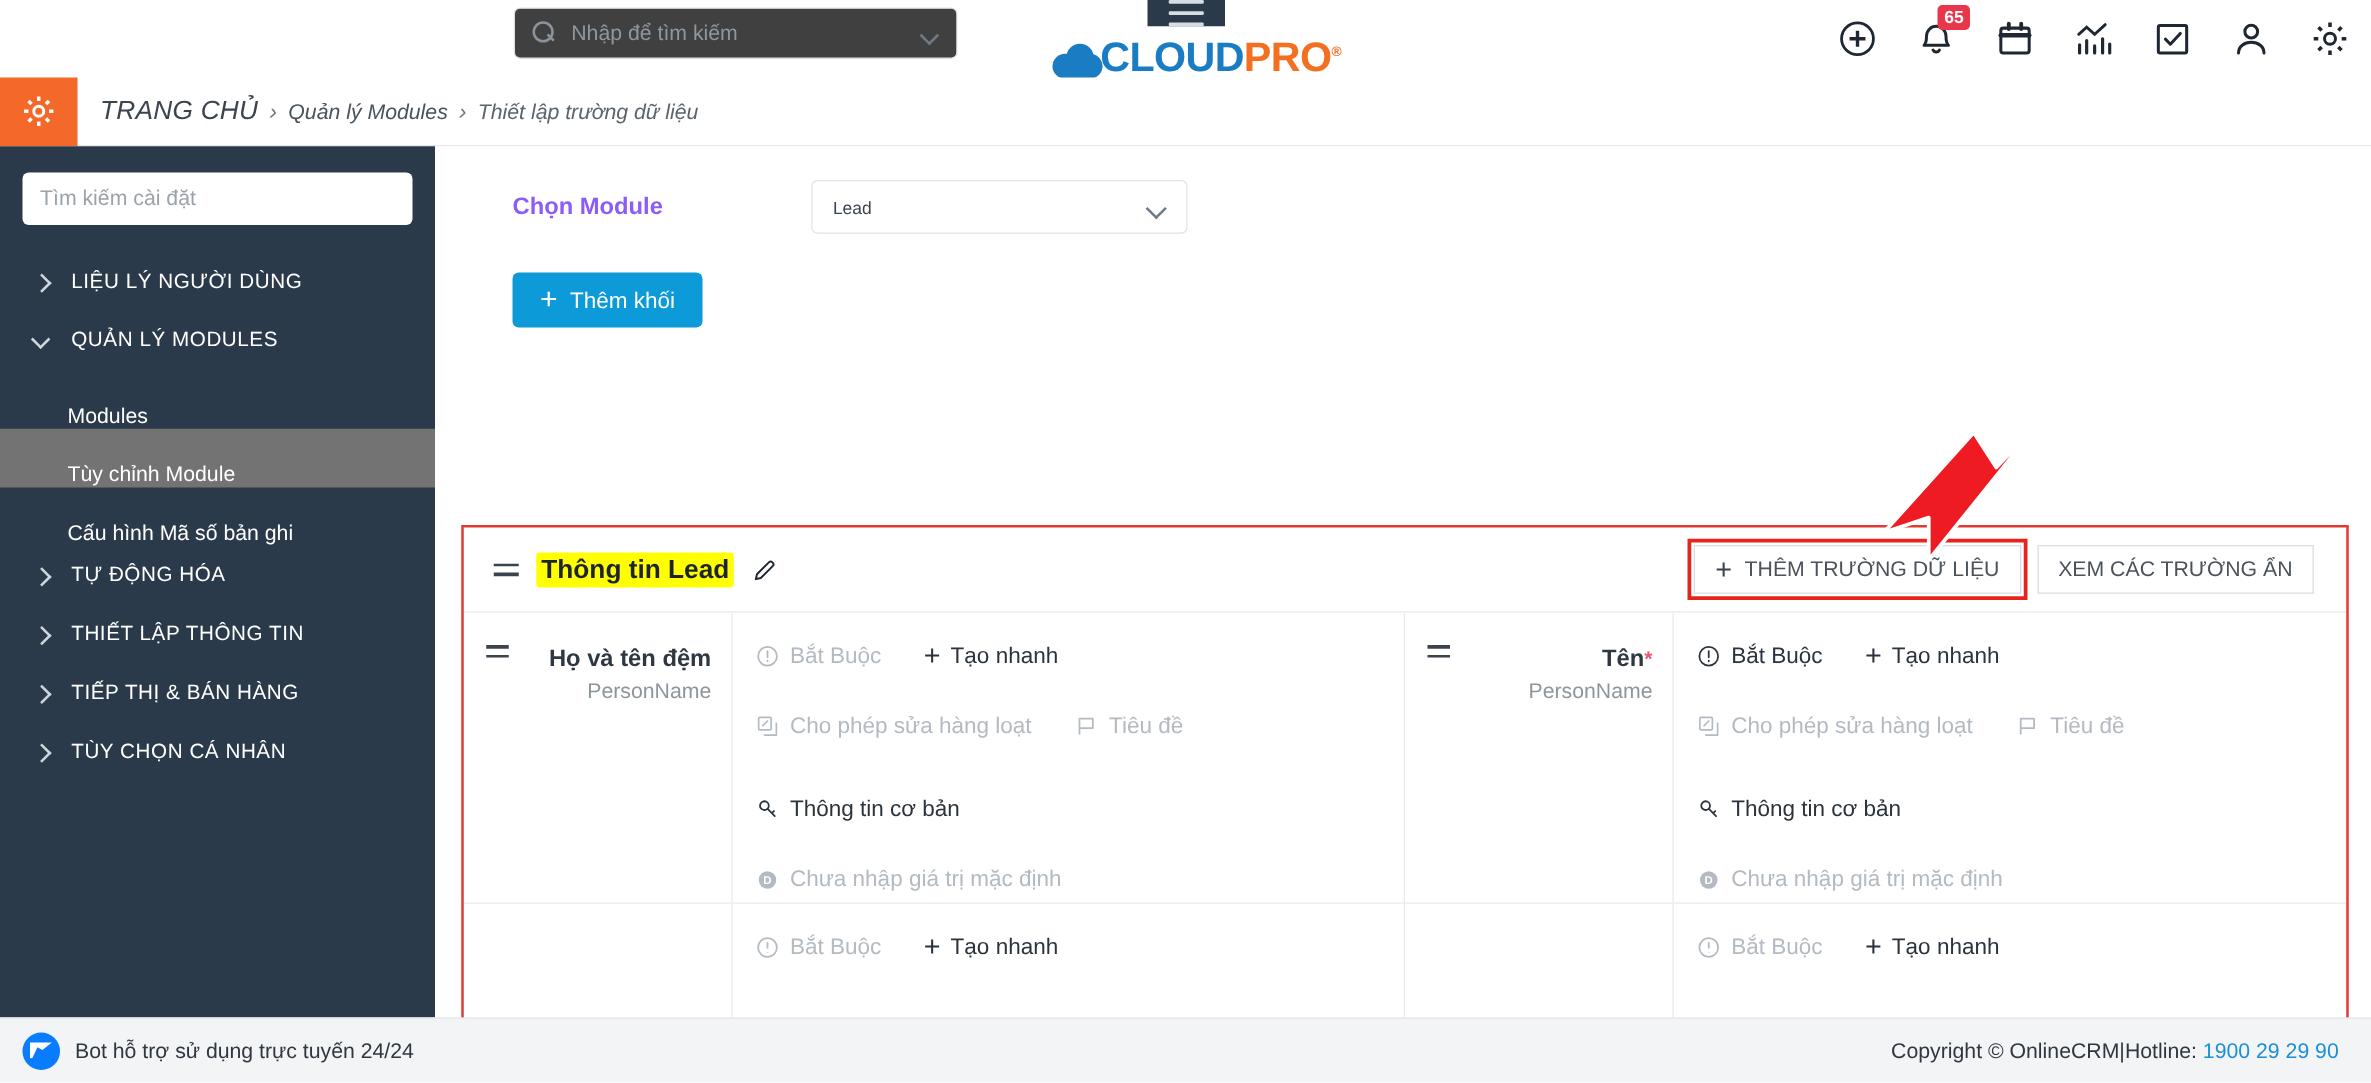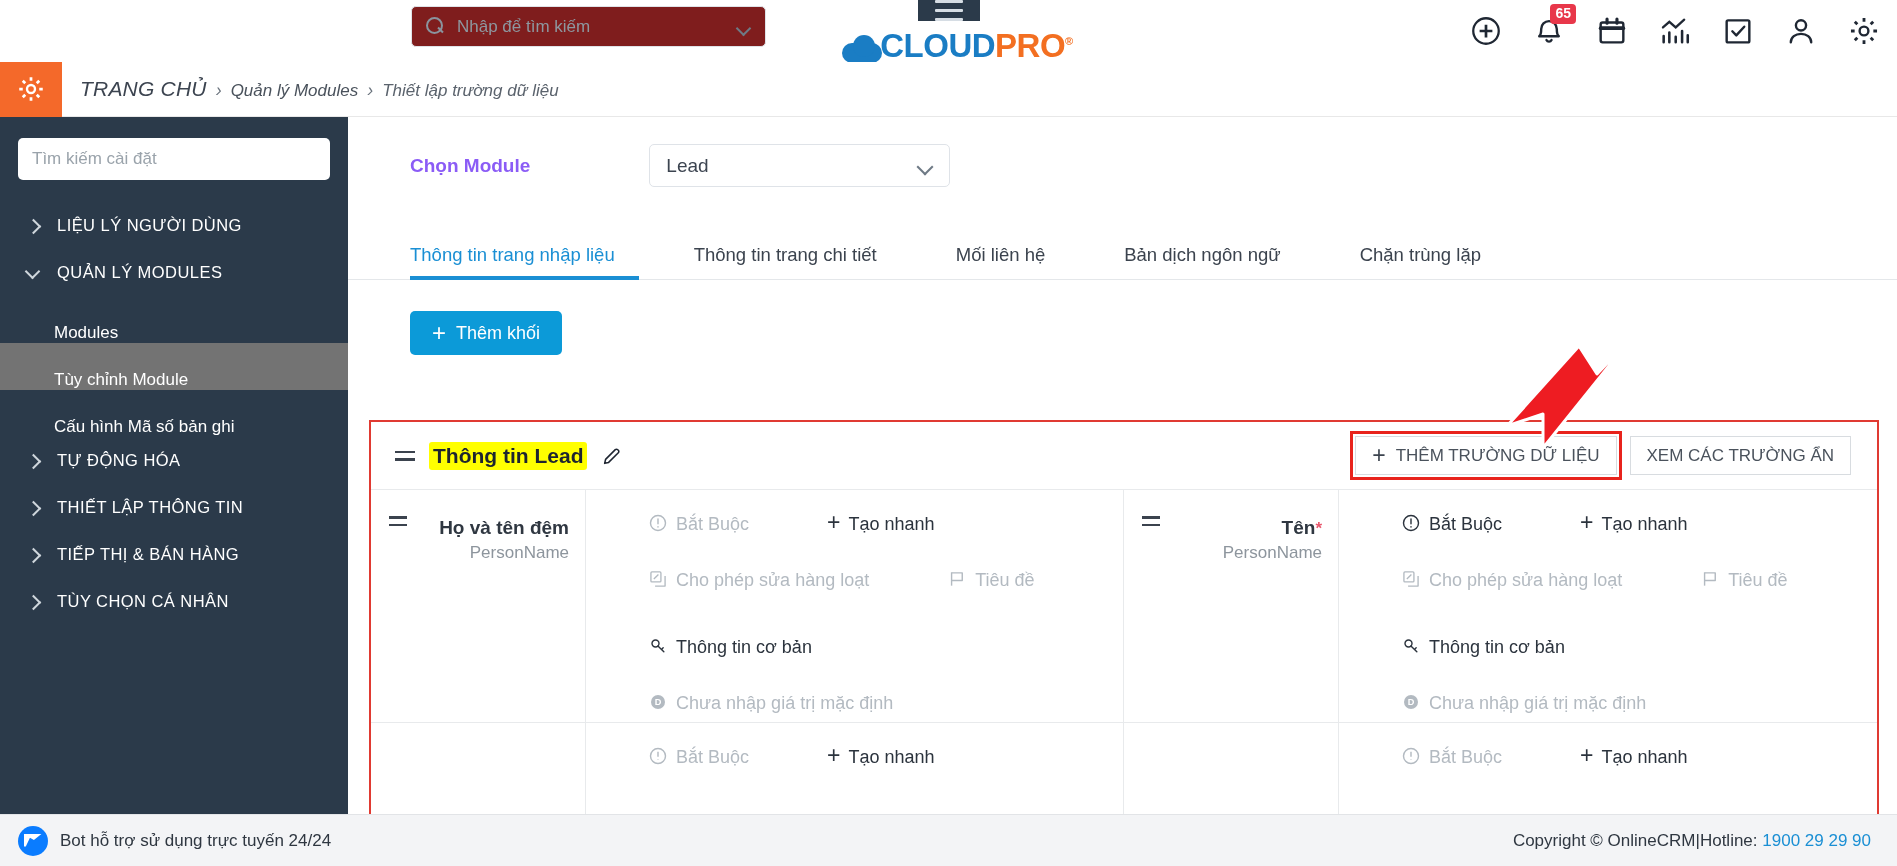--- a/index.html
+++ b/index.html
@@ -35,21 +35,21 @@
   }
   .logo-text { position: relative; line-height: 1; }
   .logo-main { font-size: 33px; font-weight: bold; letter-spacing: -0.5px; }
   .logo-main .c1 { color: #1a7dc4; }
   .logo-main .c2 { color: #f36f21; }
   .logo-main .reg { font-size: 11px; vertical-align: super; color: #f36f21; }
   .logo-sub { font-size: 8.5px; color: #b9c2c9; letter-spacing: 3.4px; margin-top: 2px; padding-left: 2px; }
 
   .searchbox {
     position: absolute; left: 411px; top: 6px; width: 355px; height: 41px;
-    border: 1px solid #dfe3e8; border-radius: 5px; background: #7f1d1d;
+    border: 1px solid #dfe3e8; border-radius: 5px; background: #404040;
     display: flex; align-items: center; padding: 0 14px; cursor: text;
   }
   .search-ico { width: 19px; height: 19px; position: relative; flex: 0 0 auto; margin-right: 12px; }
   .search-ico::before {
     content: ""; position: absolute; left: 0; top: 0; width: 13px; height: 13px;
     border: 2px solid #8a949e; border-radius: 50%;
   }
   .search-ico::after {
     content: ""; position: absolute; left: 11px; top: 12px; width: 7px; height: 2px;
     background: #8a949e; transform: rotate(45deg);
@@ -119,21 +119,21 @@
     position: absolute; top: 117px; left: 348px; width: 1549px; height: 697px;
     background: #ffffff; overflow: hidden;
   }
   .modrow { display: flex; align-items: center; padding: 27px 0 0 62px; }
   .modlabel { font-size: 19px; font-weight: bold; color: #8b5cf6; }
   .modselect {
     margin-left: 119px; width: 301px; height: 43px; border: 1px solid #dfe3e8;
     border-radius: 5px; display: flex; align-items: center; padding: 0 16px;
     justify-content: space-between; cursor: pointer; background: #fff;
   }
-  .modselect span { font-size: 19px; color: #3c4450; }
+  .modselect span { font-size: 14px; color: #3c4450; }
   .sel-caret { width: 14px; height: 9px; position: relative; }
   .sel-caret::before {
     content: ""; position: absolute; right: 2px; top: 0; width: 10px; height: 10px;
     border-right: 2px solid #6e7a85; border-bottom: 2px solid #6e7a85; transform: rotate(45deg);
   }
 
   .tabs {
     margin-top: 37px; display: flex; align-items: flex-end; padding-left: 62px;
     border-bottom: 1px solid #e4e7ea; height: 56px; gap: 0;
   }
@@ -195,22 +195,22 @@
   }
   .fleft .grip i { width: 18px; }
   .fl-text { flex: 1; text-align: right; }
   .fl-name { font-size: 19px; font-weight: bold; color: #2f3741; line-height: 1.25; }
   .fl-name .req { color: #e8576d; font-size: 17px; }
   .fl-type { font-size: 17px; color: #8d959d; margin-top: 3px; }
   .fright { flex: 1; padding: 22px 18px 0 18px; }
 
   .prop-line { display: flex; align-items: flex-start; flex-wrap: wrap; gap: 0 34px; }
   .prop {
-    display: inline-flex; align-items: flex-start; gap: 8px; font-size: 18px;
-    color: #b3bac1; cursor: pointer; line-height: 1.35; margin-bottom: 2px; margin-left: 44px;
+    display: inline-flex; align-items: center; gap: 8px; font-size: 18px;
+    color: #b3bac1; cursor: pointer; line-height: 1.35; margin-bottom: 2px;
   }
   .prop.dark { color: #2b333d; }
   .prop .ic { flex: 0 0 auto; width: 20px; height: 20px; margin-top: 1px; }
   .prop .plus { font-size: 23px; line-height: .9; font-weight: 300; }
   .prop-gap { height: 30px; }
   .prop-gap2 { height: 40px; }
 
   
   .footer {
     position: absolute; bottom: 0; left: 0; width: 1897px; height: 52px;
@@ -367,37 +367,20 @@
 
   <div class="main">
     <div class="modrow">
       <span class="modlabel">Chọn Module</span>
       <div class="modselect">
         <span>Lead</span>
         <span class="sel-caret"></span>
       </div>
     </div>
 
-    <div class="tabs">
-      <div class="tab active">
-        <span>Thông tin trang nhập liệu</span>
-      </div>
-      <div class="tab">
-        <span>Thông tin trang chi tiết</span>
-      </div>
-      <div class="tab">
-        <span>Mối liên hệ</span>
-      </div>
-      <div class="tab">
-        <span>Bản dịch ngôn ngữ</span>
-      </div>
-      <div class="tab">
-        <span>Chặn trùng lặp</span>
-      </div>
-    </div>
 
     <button class="addblock">
       <span class="pl">+</span>
       <span>Thêm khối</span>
     </button>
   </div>
 
   <div class="block">
     <div class="block-head">
       <div class="block-title">

